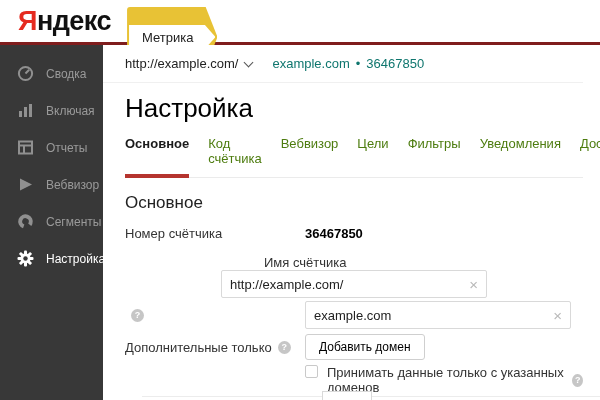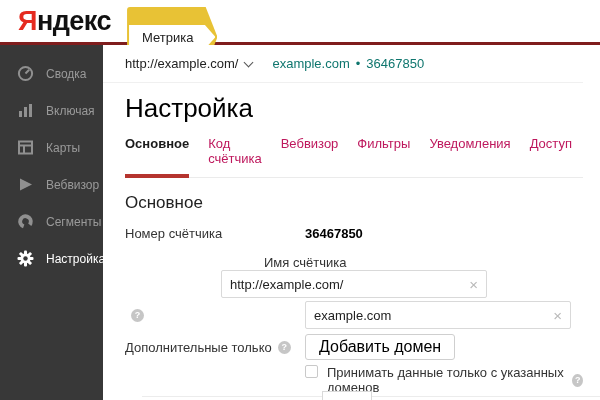--- a/index.html
+++ b/index.html
@@ -30,38 +30,38 @@
   .counter-sel { font-size:13px; color:#222; display:flex; align-items:center; cursor:pointer; }
   .chev { display:inline-block; width:7px; height:7px; border-right:1.5px solid #555; border-bottom:1.5px solid #555;
           transform:rotate(45deg); margin:-3px 0 0 7px; }
   .counter-meta { margin-left:20px; font-size:13px; color:#0f766e; }
   .counter-meta .dot { margin:0 6px; }
 
   .content { padding:10px 0 0 22px; }
   .page-title { font-size:26px; color:#000; font-weight:400; }
 
   .tabs { margin-top:12px; border-bottom:1px solid #ebebeb; display:flex; }
-  .tab { font-size:13px; color:#be185d; margin-right:19px; padding-bottom:11px; cursor:pointer; }
+  .tab { font-size:13px; color:#4d7c0f; margin-right:19px; padding-bottom:11px; cursor:pointer; }
   .tab.active { color:#1a1a1a; font-weight:bold; border-bottom:4px solid #b5342e; margin-bottom:-1px; }
 
   .section-title { font-size:17px; color:#222; margin:15px 0 13px; }
 
   .frow { display:flex; align-items:center; }
   .flabel { width:180px; font-size:13px; color:#333; display:flex; align-items:center; flex-shrink:0; }
   .help { display:inline-block; width:13px; height:13px; border-radius:50%; background:#c6c6c6; color:#fff;
           font-size:9px; font-weight:bold; text-align:center; line-height:13px; margin-left:6px; cursor:pointer; }
   .fvalue { font-size:13px; color:#000; font-weight:bold; }
 
   .inp-wrap { position:relative; width:266px; }
   .inp { width:266px; height:28px; border:1px solid #d9d9d9; border-radius:2px; padding:0 26px 0 8px;
          font-size:13px; color:#222; font-family:"Liberation Sans", sans-serif; outline:none; }
   .clear-x { position:absolute; right:9px; top:50%; transform:translateY(-50%); color:#b9b9b9; font-size:15px; cursor:pointer; }
 
   .btn { height:26px; border:1px solid #cfcfcf; border-radius:3px; background:#fff; padding:0 13px;
-         font-size:16px; color:#000; font-family:"Liberation Sans", sans-serif; cursor:pointer; }
+         font-size:12px; color:#000; font-family:"Liberation Sans", sans-serif; cursor:pointer; }
 
   .cbrow { display:flex; align-items:flex-start; margin-left:180px; }
   .cbox { width:13px; height:13px; border:1px solid #c9c9c9; border-radius:2px; background:#fff; flex-shrink:0; cursor:pointer; }
   .cbox.disabled { background:#ececec; border-color:#dedede; cursor:default; }
   .cblabel { font-size:13px; color:#333; margin-left:9px; display:flex; align-items:center; }
   .cblabel.disabled { color:#b3b3b3; }
 
   .mb14{margin-bottom:14px;} .mb3{margin-bottom:3px;flex-direction:column;} .mb5{margin-bottom:5px;}
   .mt5{margin-top:5px;}
 
@@ -103,21 +103,21 @@
   </div>
 
   <div class="side-item">
     <span class="icon">
       <svg width="17" height="17" viewBox="0 0 17 17">
           <rect x="2" y="2.5" width="13" height="12" fill="none" stroke="#909090" stroke-width="2"></rect>
           <line x1="2" y1="6.5" x2="15" y2="6.5" stroke="#909090" stroke-width="2"></line>
           <line x1="7" y1="6.5" x2="7" y2="14.5" stroke="#909090" stroke-width="2"></line>
         </svg>
     </span>
-    <span class="lbl">Карты</span>
+    <span class="lbl">Отчеты</span>
   </div>
 
   <div class="side-item">
     <span class="icon">
       <svg width="17" height="17" viewBox="0 0 17 17">
           <polygon points="3,2.5 15,8.5 3,14.5" fill="#909090"></polygon>
         </svg>
     </span>
     <span class="lbl">Вебвизор</span>
   </div>
@@ -160,20 +160,21 @@
     </span>
   </div>
 
   <div class="content">
     <div class="page-title">Настройка</div>
 
     <div class="tabs">
       <span class="tab active">Основное</span>
       <span class="tab">Код счётчика</span>
       <span class="tab">Вебвизор</span>
+      <span class="tab">Цели</span>
       <span class="tab">Фильтры</span>
       <span class="tab">Уведомления</span>
       <span class="tab">Доступ</span>
     </div>
 
     <div class="section-title">Основное</div>
 
     <div class="frow mb14">
       <span class="flabel">Номер счётчика</span>
       <span class="fvalue">36467850</span>

